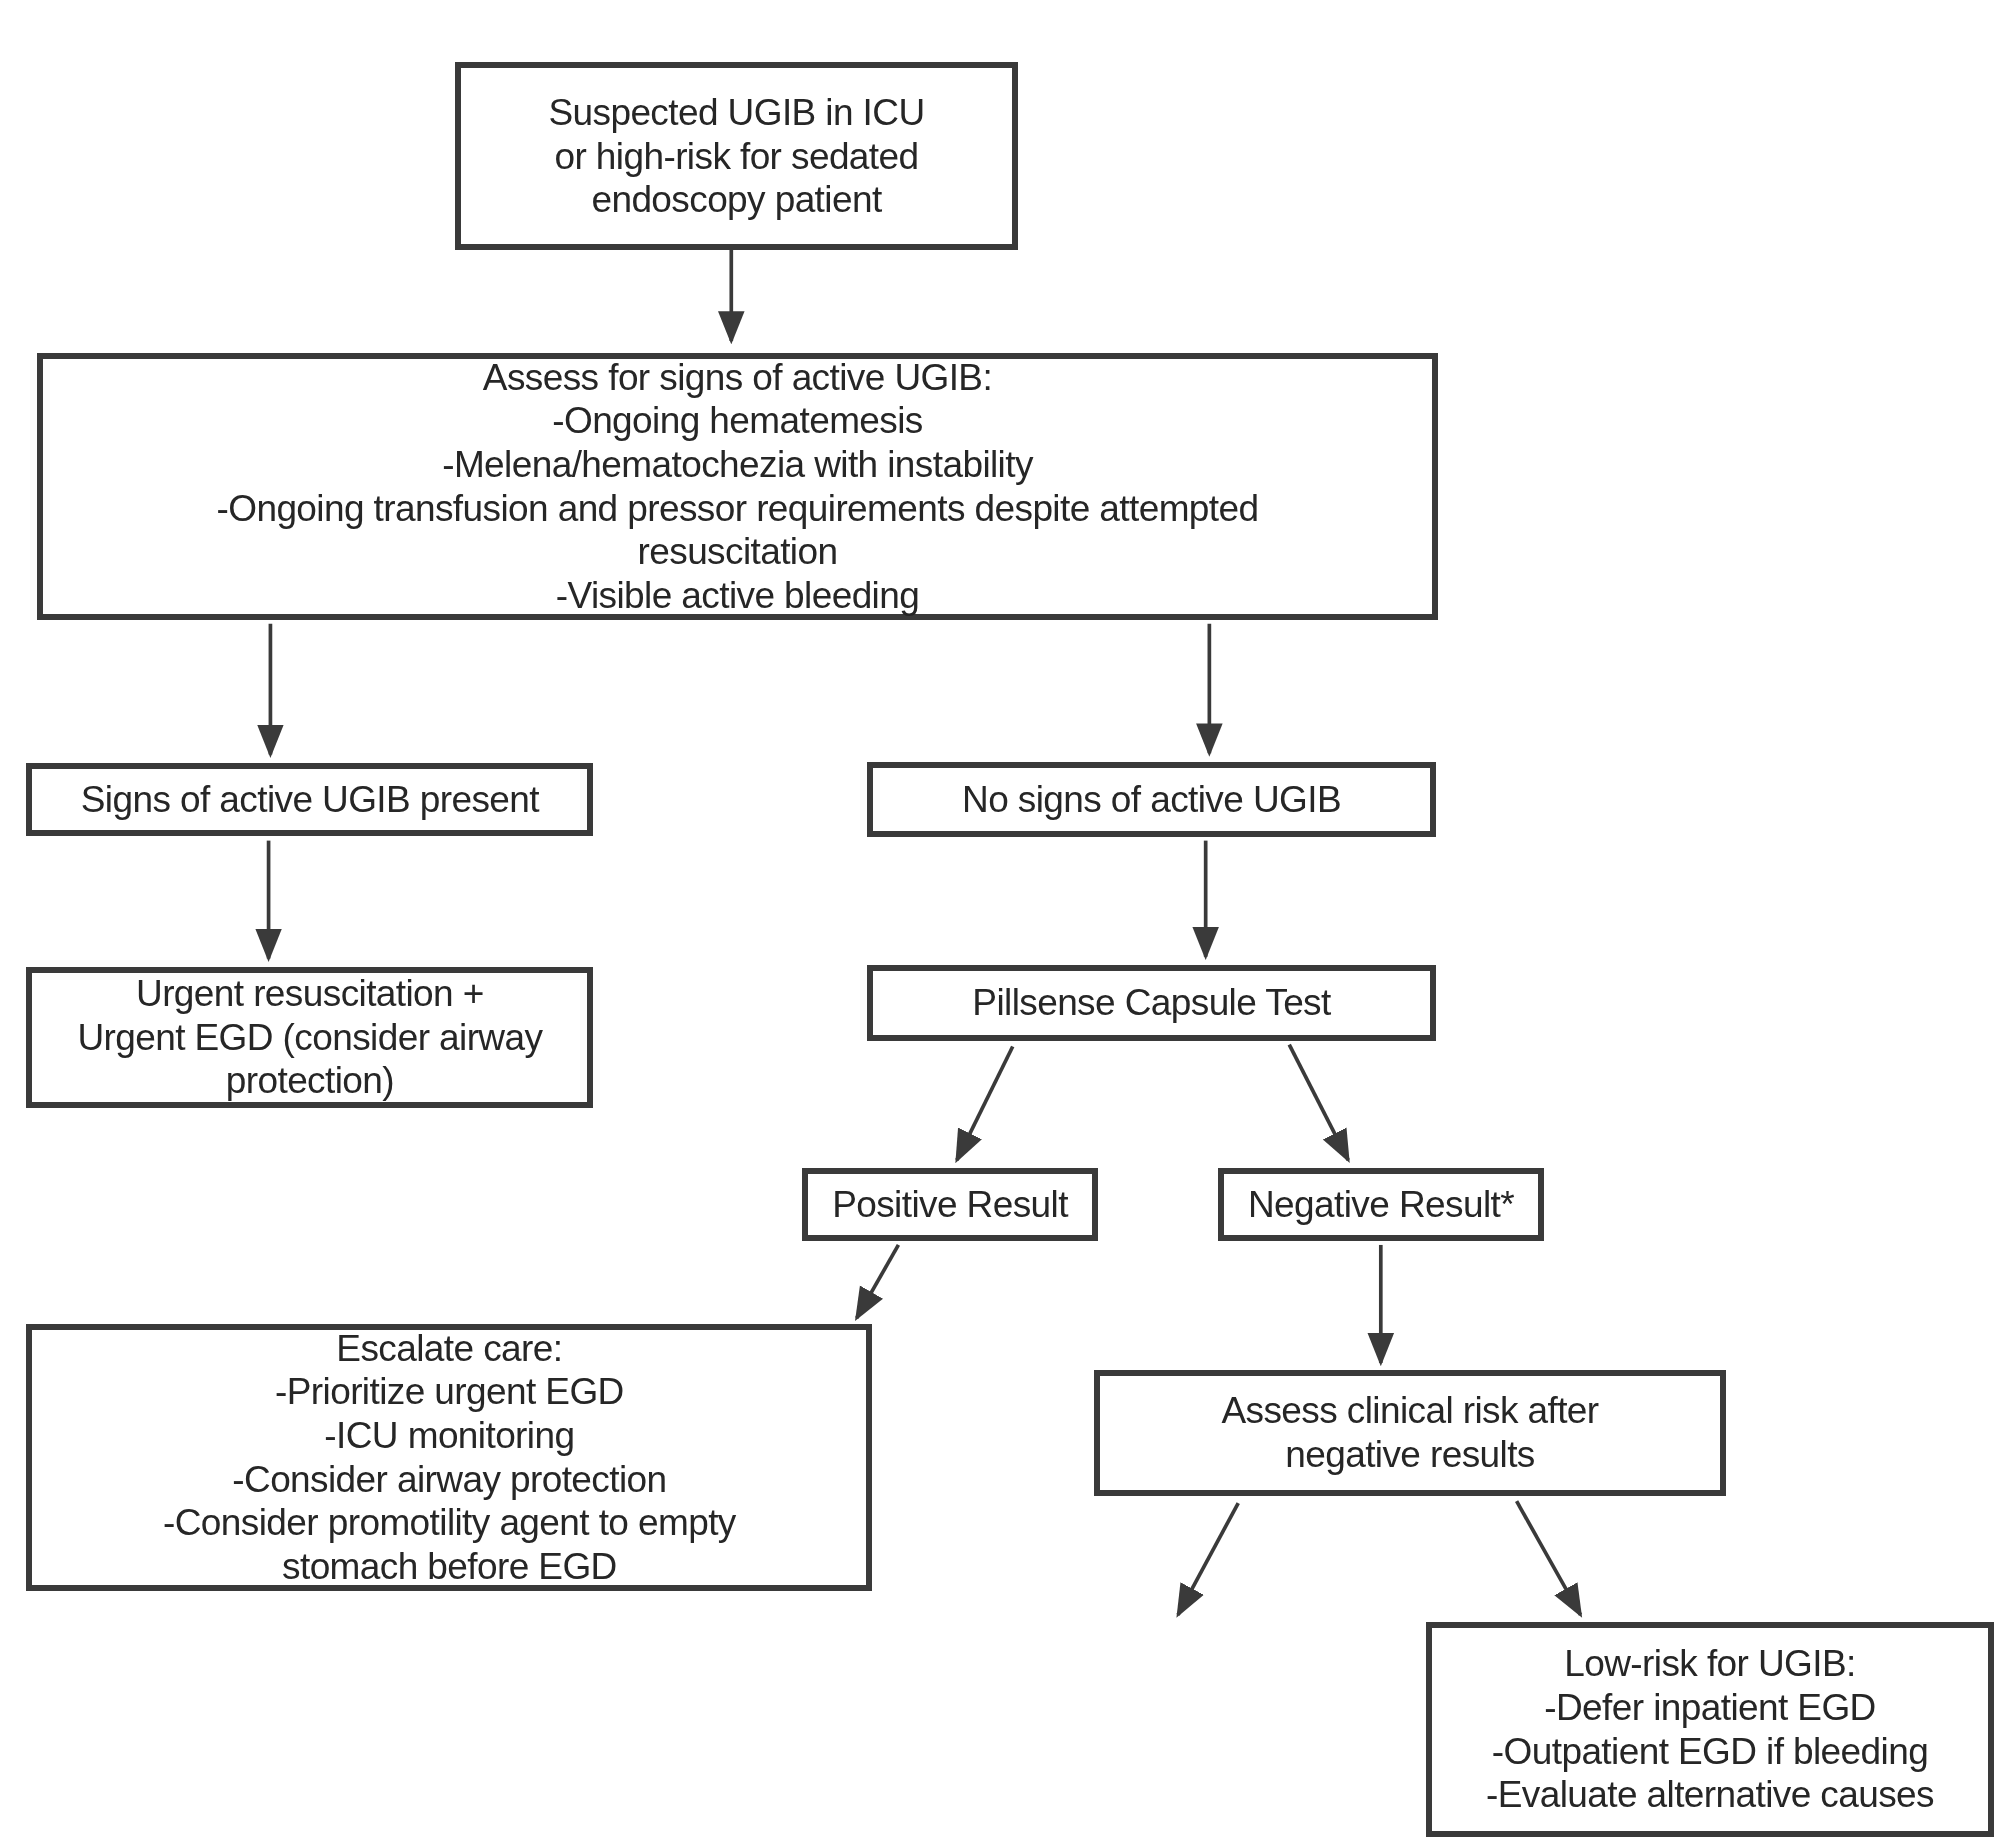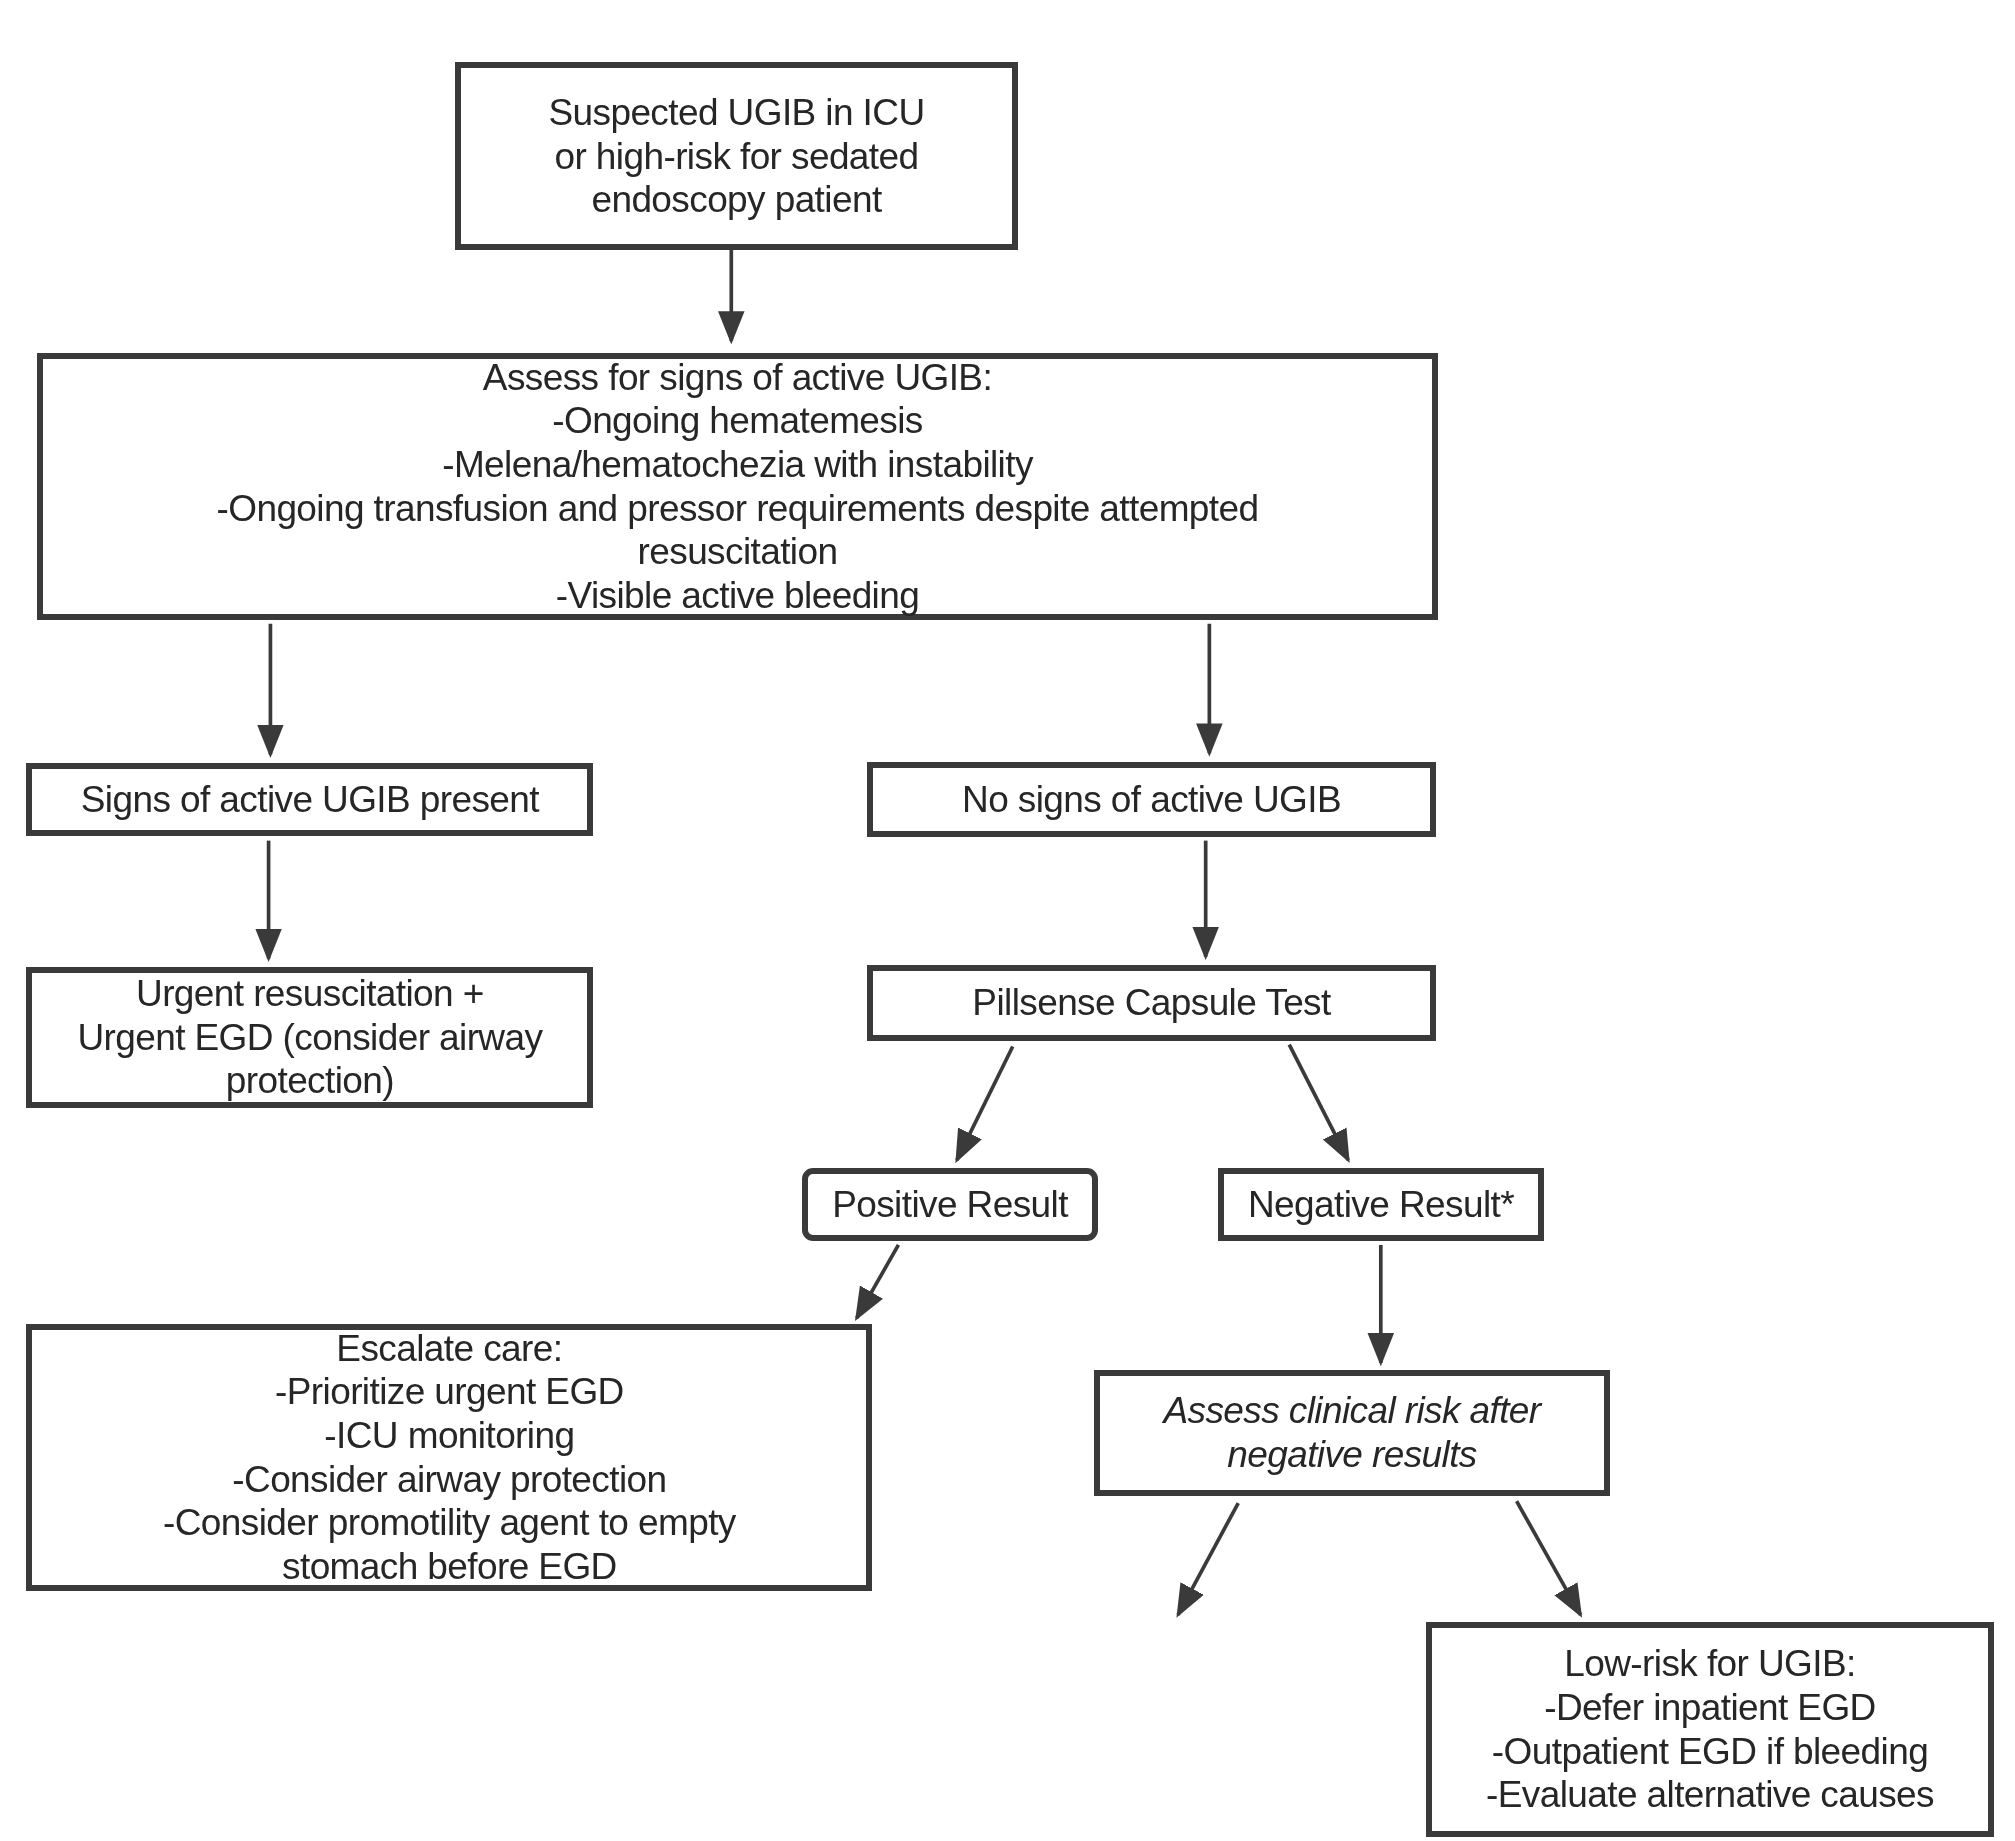--- a/index.html
+++ b/index.html
@@ -51,24 +51,24 @@
     line-height: 1.18;
     letter-spacing: -0.6px;
     padding: 2.5px 6.1px;
   }
   #n-start        { left: 455px;  top: 18.4px;   width: 563px;  height: 188px; margin-top: 44px; }
   #n-assess       { left: 37px;   top: 353px;  width: 1401px; height: 267px; }
   #n-signs-present{ left: 26.4px;   top: 763px; width: 567px;  height: 73px; }
   #n-no-signs     { left: 867px; top: 762px; width: 569px;  height: 75px; text-align: right; }
   #n-urgent       { left: 26.4px;   top: 967px; width: 567px;  height: 141px; }
   #n-pillsense    { left: 867px; top: 965px; width: 569px;  height: 76px; }
-  #n-positive     { left: 802px; top: 1168px; width: 296px;  height: 73px; border-radius: 11px; }
+  #n-positive     { left: 802px; top: 1168px; width: 296px;  height: 73px; }
   #n-negative     { left: 1218px; top: 1168px; width: 326px;  height: 73px; }
   #n-escalate     { left: 26.4px;   top: 1324px; width: 846px; height: 267px; }
-  #n-assess-risk  { left: 1094px; top: 1370px; width: 516px;  height: 126px; font-style: italic; }
+  #n-assess-risk  { left: 1094px; top: 1370px; width: 632px;  height: 126px; }
   #n-high-risk    { left: 814px; top: 1622px; width: 547px;  height: 147px; }
   #n-low-risk     { left: 1426px; top: 1622px; width: 568px;  height: 215px; }
 </style>
 </head>
 <body>
 
 <div class="canvas">
 
   <svg class="arrows-layer" viewBox="0 0 3279 2996" xmlns="http://www.w3.org/2000/svg">
     <defs>

